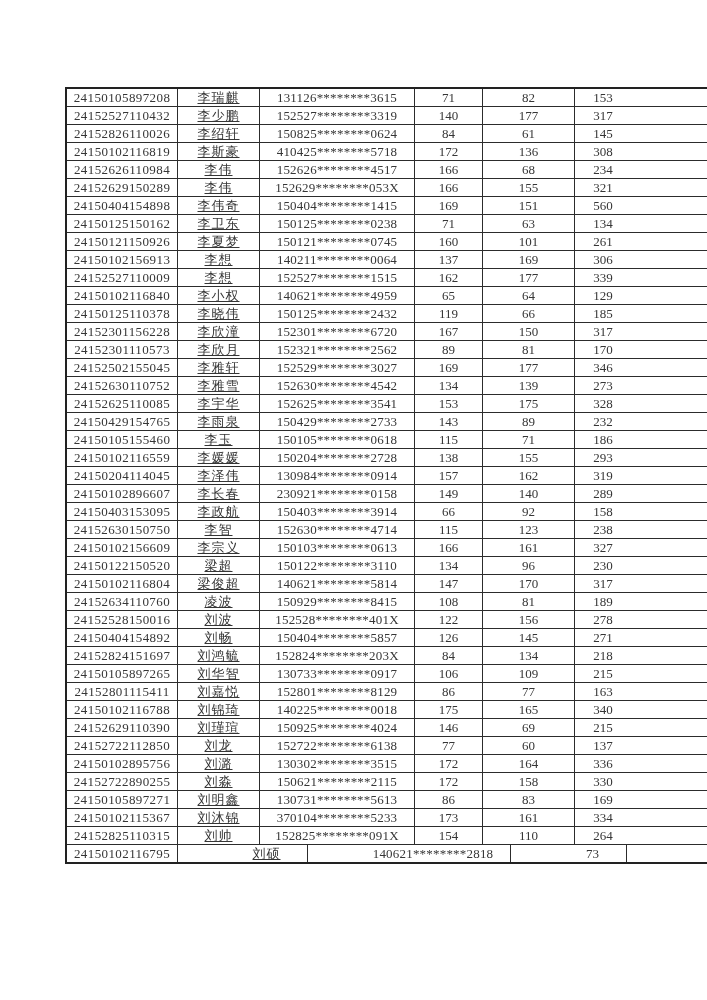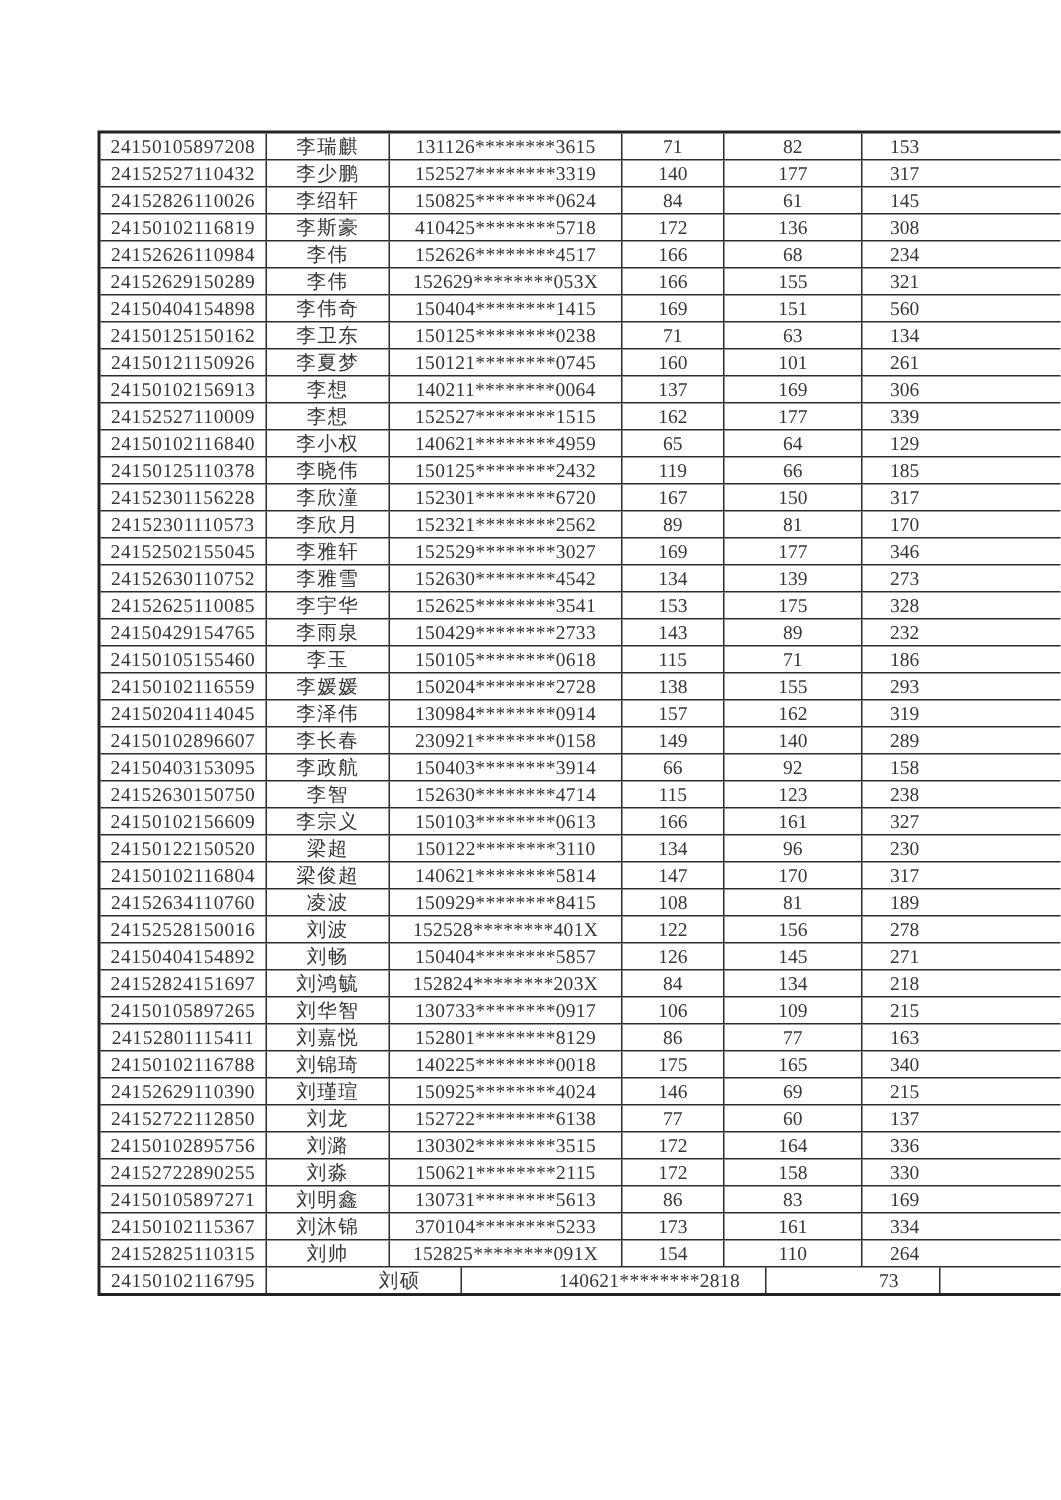--- a/index.html
+++ b/index.html
@@ -50,20 +50,21 @@
     border-right: none;
   }
   .td.col-exam {
     letter-spacing: 0.4px;
   }
   .td.col-id {
     letter-spacing: 0.2px;
   }
   .td.col-name {
     letter-spacing: 1px;
+    text-decoration: underline;
   }
 </style>
 </head>
 <body>
 
 <div class="page">
   <div class="score-table">
       <div class="tr">
     <div class="td col-exam">24150105897208</div>
     <div class="td col-name">李瑞麒</div>

